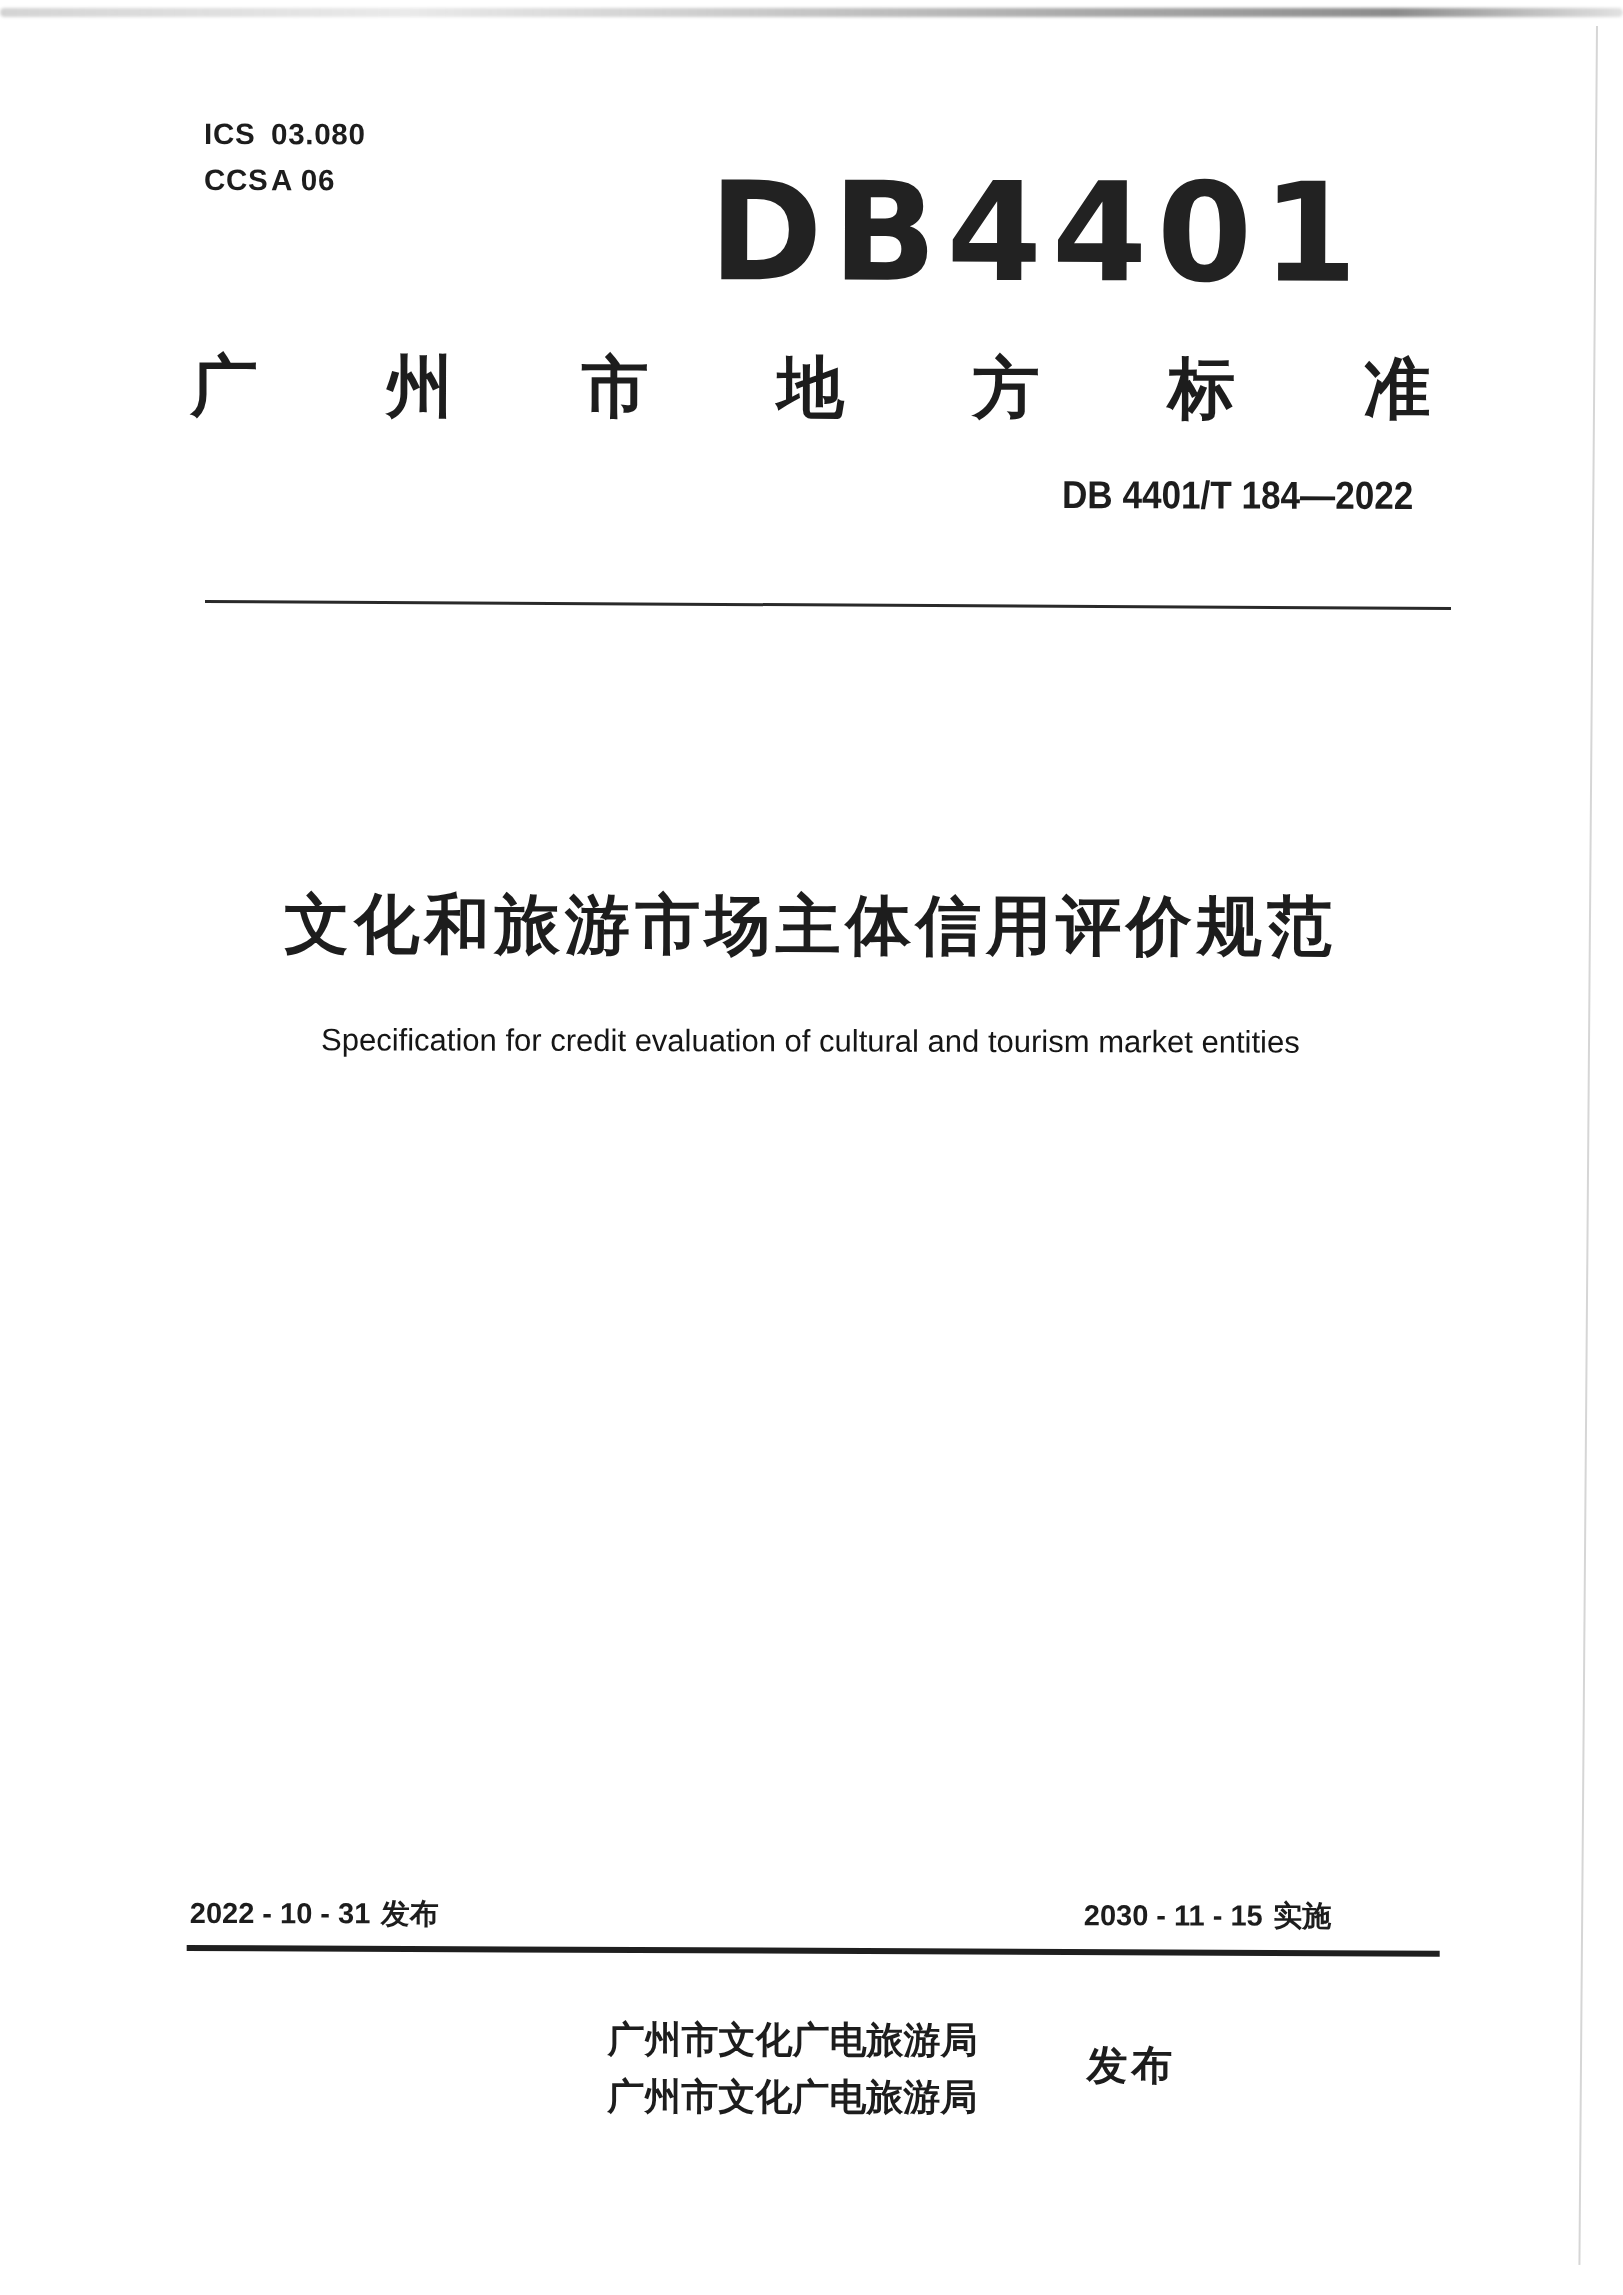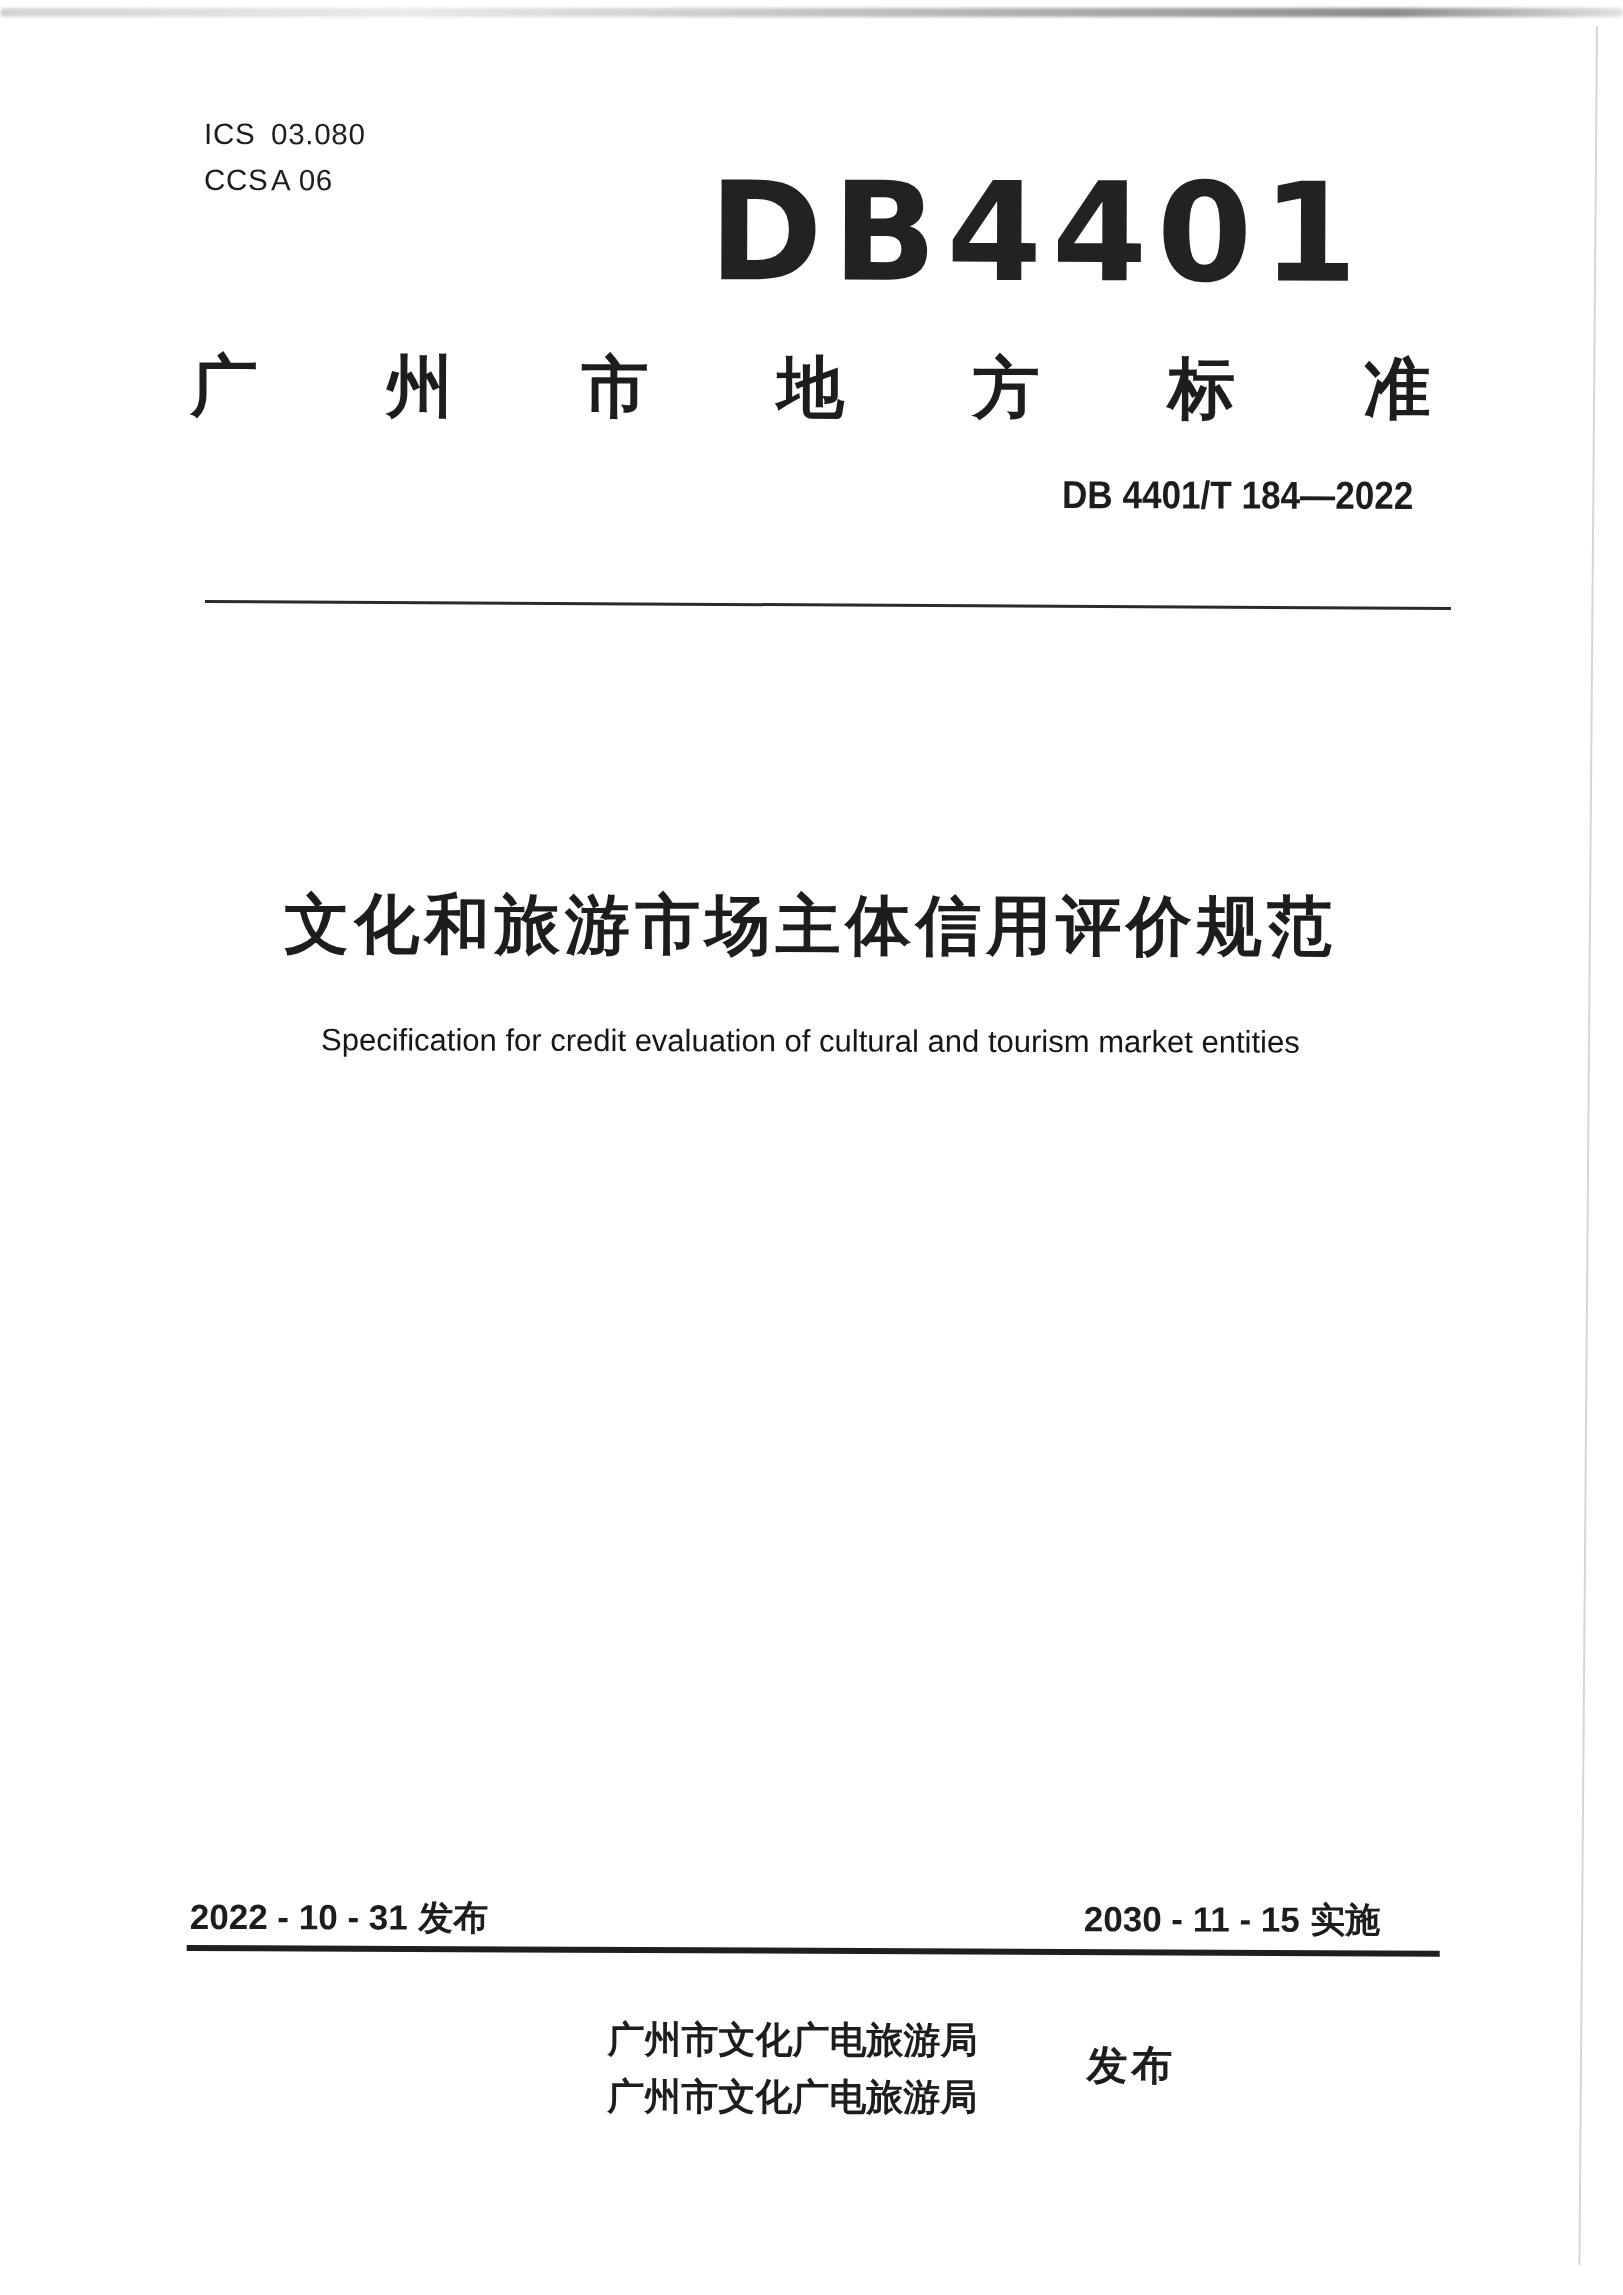--- a/index.html
+++ b/index.html
@@ -45,21 +45,21 @@
     transform-origin: top center;
     filter: blur(0.4px);
   }
   
   .code-line {
     position: absolute;
     left: 203px;
     font-size: 29.5px;
     line-height: 1;
     letter-spacing: 0.7px;
-    font-weight: 400;
+    font-weight: 700;
   }
   .code-line.ics { top: 119px; }
   .code-line.ccs { top: 165px; }
   .code-label { display: inline-block; width: 67px; }
   
   .logo {
     position: absolute;
     left: 708px; top: 162px;
     font-family: "DejaVu Sans", sans-serif;
     font-weight: 900;
@@ -118,21 +118,21 @@
     width: 1623px;
     text-align: center;
     font-size: 31px;
     line-height: 1.25;
     font-weight: 400;
     color: #161616;
   }
   .date-line {
     position: absolute;
     top: 1899px;
-    font-size: 35px;
+    font-size: 29px;
     line-height: 1;
     font-weight: 700;
     white-space: nowrap;
   }
   .date-line.issue { left: 193px; }
   .date-line.impl { left: 1087px; }
   .date-action { margin-left: 10.5px; }
   .thickline {
     position: absolute;
     left: 190px; top: 1945px;

